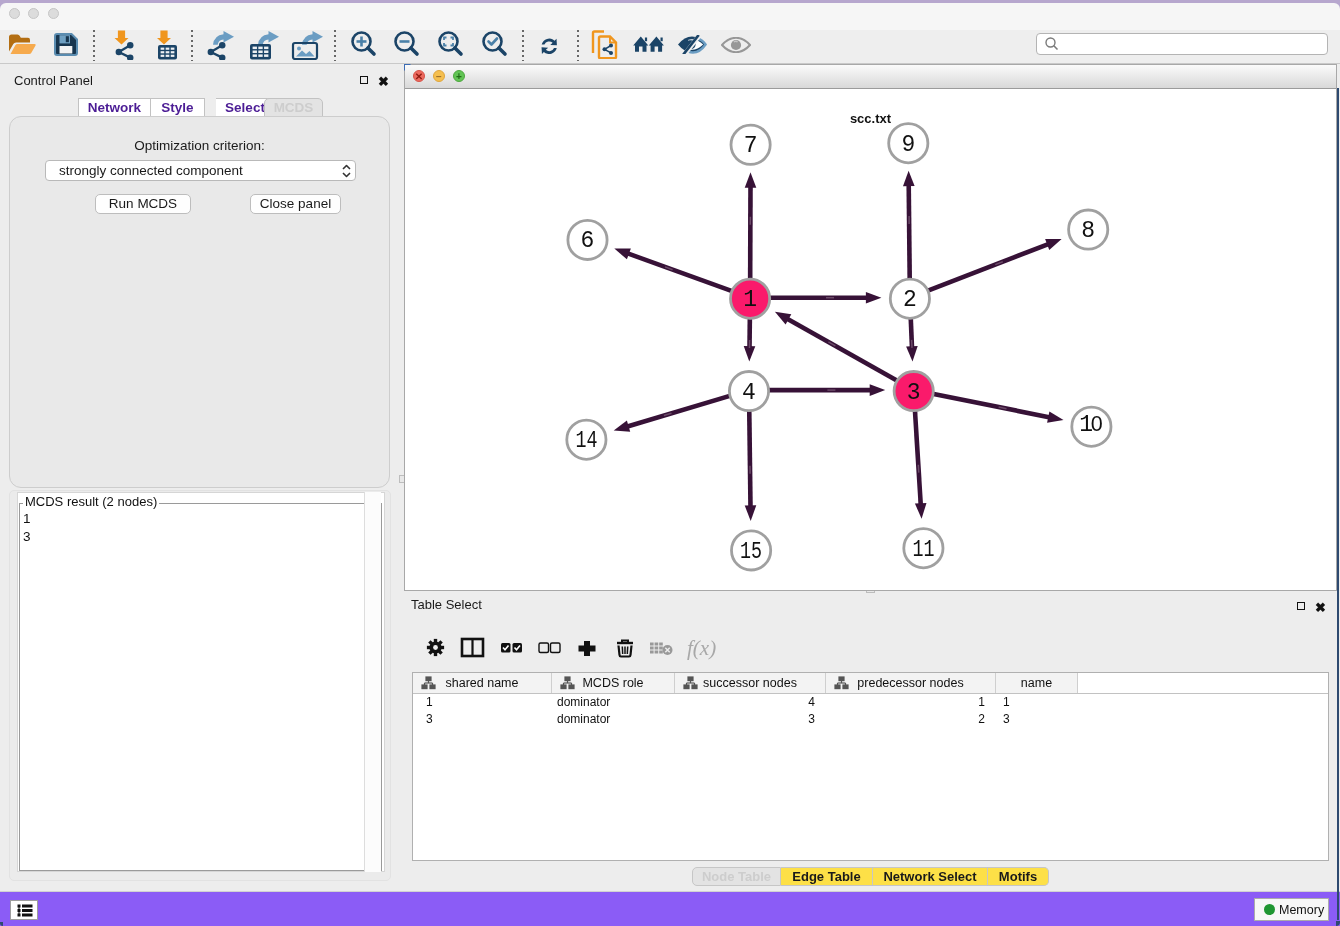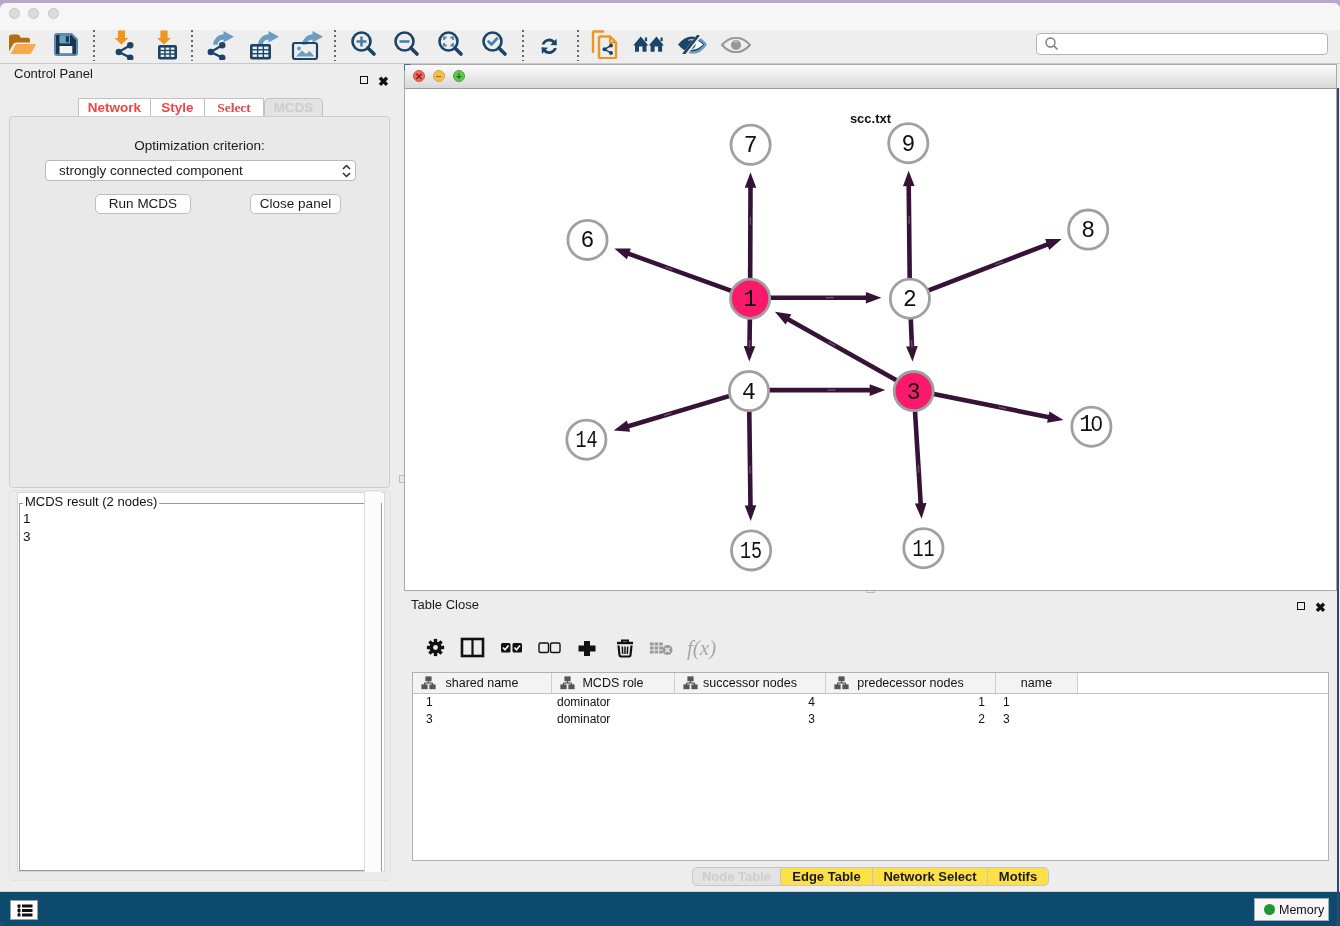--- a/index.html
+++ b/index.html
@@ -20,24 +20,24 @@
        background-image:repeating-linear-gradient(#666 0 2px,transparent 2px 5px);}
   #searchbox{position:absolute;left:1036px;top:3px;width:290px;height:20px;
              background:#fff;border:1px solid #B4B4B4;border-radius:4px;}
   
   #cpanel{left:0;top:64px;width:392px;height:827px;background:#EDEDED;}
   .pnl-title{font-size:13px;color:#1A1A1A;}
   .sqicon{position:absolute;width:8px;height:8px;border:1.5px solid #111;box-sizing:border-box;}
   .xicon{position:absolute;font-size:13px;font-weight:bold;color:#111;line-height:10px;}
   .tab{position:absolute;top:0;height:19px;box-sizing:border-box;background:#fff;
        border:1px solid #C2C2C2;border-left:none;font-size:13.5px;font-weight:600;
-       color:#ef4444;text-align:center;line-height:18px;}
+       color:#4c1d95;text-align:center;line-height:18px;}
   .tabsel{background:#E3E3E3;color:#CDCDCD;border-radius:5px 5px 0 0;border-left:1px solid #C2C2C2;}
   #cp-content{left:9px;top:52px;width:381px;height:372px;background:#E9E9E9;
-              border:1px solid #CDCDCD;border-radius:4px;box-sizing:border-box;}
+              border:1px solid #CDCDCD;border-radius:12px;box-sizing:border-box;}
   #combo{position:absolute;left:35px;top:43px;width:311px;height:21px;background:#fff;
          border:1px solid #B9B9B9;border-radius:4px;box-sizing:border-box;
          font-size:13.5px;color:#1a1a1a;line-height:19px;padding-left:13px;}
   .btn{position:absolute;top:77px;height:20px;background:#FEFEFE;border:1px solid #BDBDBD;
        border-radius:5px;box-sizing:border-box;font-size:13.5px;color:#1a1a1a;
        text-align:center;line-height:18px;}
   #results-wrap{left:9px;top:426px;width:382px;height:391px;background:#EBEBEB;
                 border:1px solid #E2E2E2;border-radius:5px;box-sizing:border-box;}
   #results-white{left:17px;top:428px;width:368px;height:380px;background:#fff;
                  border:1px solid #D6D6D6;box-sizing:border-box;}
@@ -57,21 +57,21 @@
   #ttable{position:absolute;left:8px;top:79px;width:917px;height:189px;background:#fff;
           border:1px solid #B0B0B0;box-sizing:border-box;}
   .th{position:absolute;top:0;height:21px;background:#F3F3F3;border-right:1px solid #CFCFCF;
       box-sizing:border-box;font-size:12.5px;color:#111;text-align:center;line-height:21px;}
   .trow{position:absolute;height:17px;font-size:12px;color:#111;line-height:17px;}
   .btab{position:absolute;top:0;height:19px;box-sizing:border-box;background:#fde047;
         border:1px solid #C6C6C6;border-left:none;font-size:13px;font-weight:600;
         color:#1a1a1a;text-align:center;line-height:18px;}
   .btab.tabsel{background:#E3E3E3;color:#CDCDCD;border-radius:5px 0 0 5px;}
   
-  #statusbar{left:0;top:891px;width:1340px;height:35px;background:#0c4a6e;
+  #statusbar{left:0;top:891px;width:1340px;height:35px;background:#8b5cf6;
              border-top:1px solid #D2D2D2;box-sizing:border-box;}
   #lstbtn{position:absolute;left:10px;top:8px;width:28px;height:20px;background:#fff;
           border:1px solid #9E9E9E;box-sizing:border-box;}
   #membtn{position:absolute;left:1254px;top:6px;width:75px;height:23px;background:#F7F7F7;
           border:1px solid #ABABAB;box-sizing:border-box;font-size:12.5px;color:#111;}
   .edgecorner{position:absolute;background:#2E4A70;}
 </style>
 </head>
 <body>
 <div class="abs" id="wall"></div>
@@ -204,27 +204,27 @@
   <div class="sep" style="left:577px;"></div>
   <div id="searchbox">
       <svg class="abs" style="left:8px;top:3px;" width="14" height="14" viewBox="0 0 14 14">
         <circle cx="5.5" cy="5.5" r="4.5" fill="none" stroke="#7A7A7A" stroke-width="1.4"></circle>
         <line x1="8.8" y1="8.8" x2="12.5" y2="12.5" stroke="#7A7A7A" stroke-width="1.6"></line>
       </svg>
     </div>
 </div>
 
 <div class="abs" id="cpanel">
-  <div class="abs pnl-title" style="left:14px;top:2px;">Control Panel</div>
+  <div class="abs pnl-title" style="left:14px;top:9px;">Control Panel</div>
   <div class="sqicon" style="left:360px;top:12px;"></div>
   <div class="xicon" style="left:378px;top:13px;">✖</div>
   <div class="abs" style="left:78px;top:34px;width:260px;height:19px;">
     <div class="tab" style="left:0;width:73px;border-left:1px solid #C2C2C2;">Network</div>
     <div class="tab" style="left:73px;width:54px;">Style</div>
-    <div class="tab" style="left:127px;width:59px;font-family:Liberation Serif, serif;">Select</div>
+    <div class="tab" style="left:138px;width:59px;">Select</div>
     <div class="tab tabsel" style="left:186px;width:59px;">MCDS</div>
   </div>
   <div class="abs" id="cp-content">
     <div style="position:absolute;top:21px;width:100%;text-align:center;font-size:13.5px;color:#1a1a1a;">Optimization criterion:</div>
     <div id="combo">strongly connected component<svg class="abs" style="left:294px;top:3px;" width="13" height="14" viewBox="0 0 13 14">
           <path d="M3,5 L6.5,1.5 L10,5" fill="none" stroke="#333" stroke-width="1.6" stroke-linejoin="round"></path>
           <path d="M3,9 L6.5,12.5 L10,9" fill="none" stroke="#333" stroke-width="1.6" stroke-linejoin="round"></path>
         </svg></div>
     <div class="btn" style="left:85px;width:96px;">Run MCDS</div>
     <div class="btn" style="left:193px;width:91px;margin-left:47px;">Close panel</div>
@@ -314,21 +314,21 @@
       <text x="681.2" y="343.7" text-anchor="middle" font-family="Liberation Mono, monospace" font-size="23px" fill="#111">1</text>
       <text x="691.8" y="343.7" text-anchor="middle" font-family="Liberation Sans, sans-serif" font-size="21.5px" fill="#111">0</text>
       <circle cx="346.1" cy="463.4" r="19.6" fill="#FFFFFF" stroke="#A0A0A0" stroke-width="2.8"></circle>
       <text x="346.1" y="470.9" text-anchor="middle" font-family="Liberation Mono, monospace" font-size="23px" textLength="22" lengthAdjust="spacingAndGlyphs" fill="#111">15</text>
       <circle cx="518.4" cy="461.2" r="19.6" fill="#FFFFFF" stroke="#A0A0A0" stroke-width="2.8"></circle>
       <text x="518.4" y="468.7" text-anchor="middle" font-family="Liberation Mono, monospace" font-size="23px" textLength="22" lengthAdjust="spacingAndGlyphs" fill="#111">11</text>
     </svg>
 </div>
 
 <div class="abs" id="tpanel">
-  <div class="abs pnl-title" style="left:7px;top:4px;">Table Close</div>
+  <div class="abs pnl-title" style="left:7px;top:4px;">Table Select</div>
   <div class="sqicon" style="left:893px;top:9px;"></div>
   <div class="xicon" style="left:911px;top:10px;">✖</div>
   <svg class="abs" style="left:0;top:0;" width="933" height="75">
       <g fill="#111">
         <circle cx="31.5" cy="54.5" r="6.1"></circle>
         <rect x="36.7" y="52.8" width="3.4" height="3.4" transform="rotate(0 38.4 54.5)"></rect>
         <rect x="34.7" y="57.7" width="3.4" height="3.4" transform="rotate(45 36.4 59.4)"></rect>
         <rect x="29.8" y="59.7" width="3.4" height="3.4" transform="rotate(90 31.5 61.4)"></rect>
         <rect x="24.9" y="57.7" width="3.4" height="3.4" transform="rotate(135 26.6 59.4)"></rect>
         <rect x="22.9" y="52.8" width="3.4" height="3.4" transform="rotate(180 24.6 54.5)"></rect>

